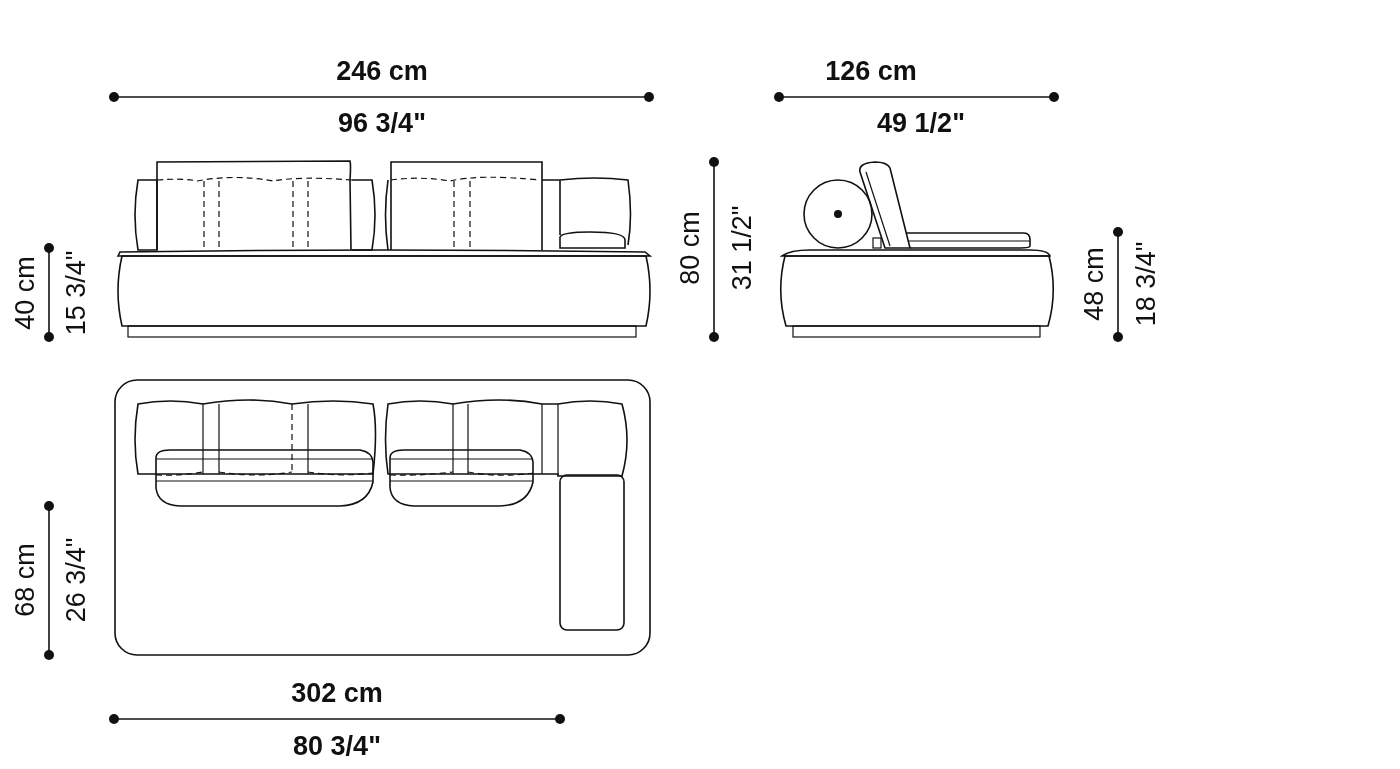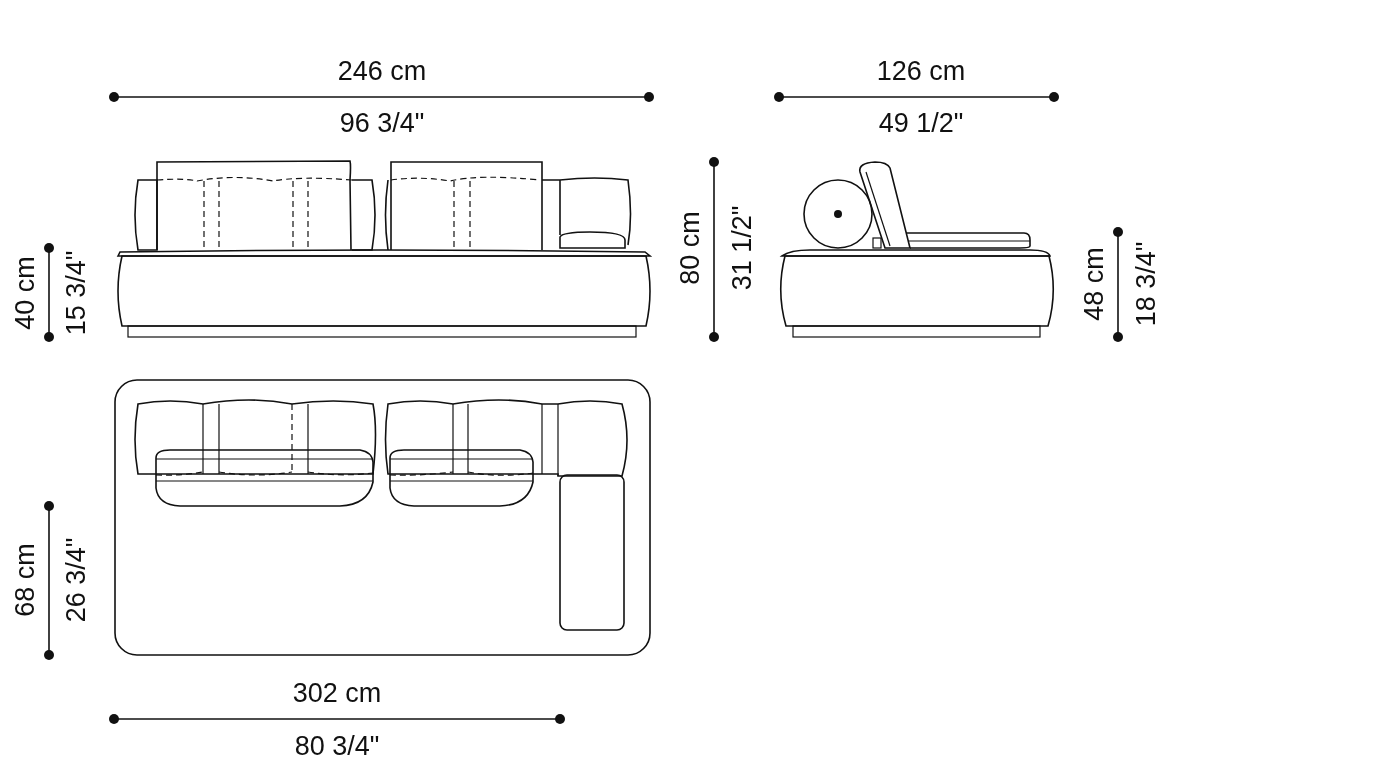--- a/index.html
+++ b/index.html
@@ -4,21 +4,21 @@
 <style>
   html, body { margin: 0; padding: 0; background: #ffffff; }
   body { width: 1400px; height: 769px; overflow: hidden; position: relative; font-family: "Liberation Sans", sans-serif; }
   svg.drawing { position: absolute; left: 0; top: 0; width: 1400px; height: 769px; }
   .ln { fill: none; stroke: #111; stroke-width: 1.6; }
   .ln-thin { fill: none; stroke: #111; stroke-width: 1.2; }
   .ln-dash { fill: none; stroke: #111; stroke-width: 1.2; stroke-dasharray: 6 4; }
   .dim { stroke: #111; stroke-width: 1.6; }
   .dot { fill: #111; }
   .lbl { position: absolute; font-size: 27px; color: #111; white-space: nowrap; line-height: 1; }
-  .lbl.h { transform: translateX(-50%); }
+  .lbl.h { transform: translateX(-50%); font-weight: bold; }
   .lbl.v { transform-origin: 0 0; transform: rotate(-90deg) translateX(-50%); }
 </style>
 </head>
 <body>
 
 <svg class="drawing" viewBox="0 0 1400 769" xmlns="http://www.w3.org/2000/svg">
 
   <g>
     <line class="dim" x1="114" y1="97" x2="649" y2="97"></line>
     <circle class="dot" cx="114" cy="97" r="5"></circle>
@@ -121,21 +121,21 @@
     <path class="ln-dash" d="M390,475 Q420,476 453,472 M468,472 Q500,478 533,473"></path>
     <line class="ln-thin" x1="390" y1="481" x2="533" y2="481"></line>
 
     <rect class="ln" x="560" y="475" width="64" height="155" rx="7" ry="7"></rect>
   </g>
 </svg>
 
 <div class="lbl h" style="left:382px; top:58px;">246 cm</div>
 <div class="lbl h" style="left:382px; top:110px;">96 3/4"</div>
 
-<div class="lbl h" style="left:921px; top:58px;">126 cm</div>
+<div class="lbl h" style="left:871px; top:58px;">126 cm</div>
 <div class="lbl h" style="left:921px; top:110px;">49 1/2"</div>
 
 <div class="lbl v" style="left:12px; top:293px;">40 cm</div>
 <div class="lbl v" style="left:63px; top:293px;">15 3/4"</div>
 
 <div class="lbl v" style="left:677px; top:248px;">80 cm</div>
 <div class="lbl v" style="left:729px; top:248px;">31 1/2"</div>
 
 <div class="lbl v" style="left:1081px; top:284px;">48 cm</div>
 <div class="lbl v" style="left:1133px; top:284px;">18 3/4"</div>

